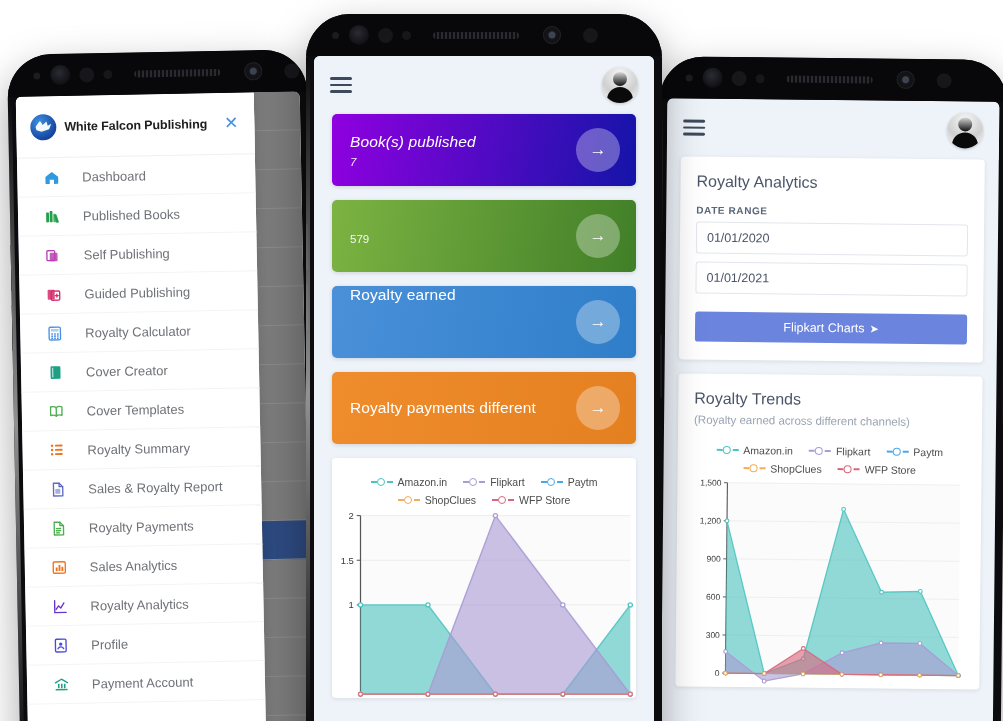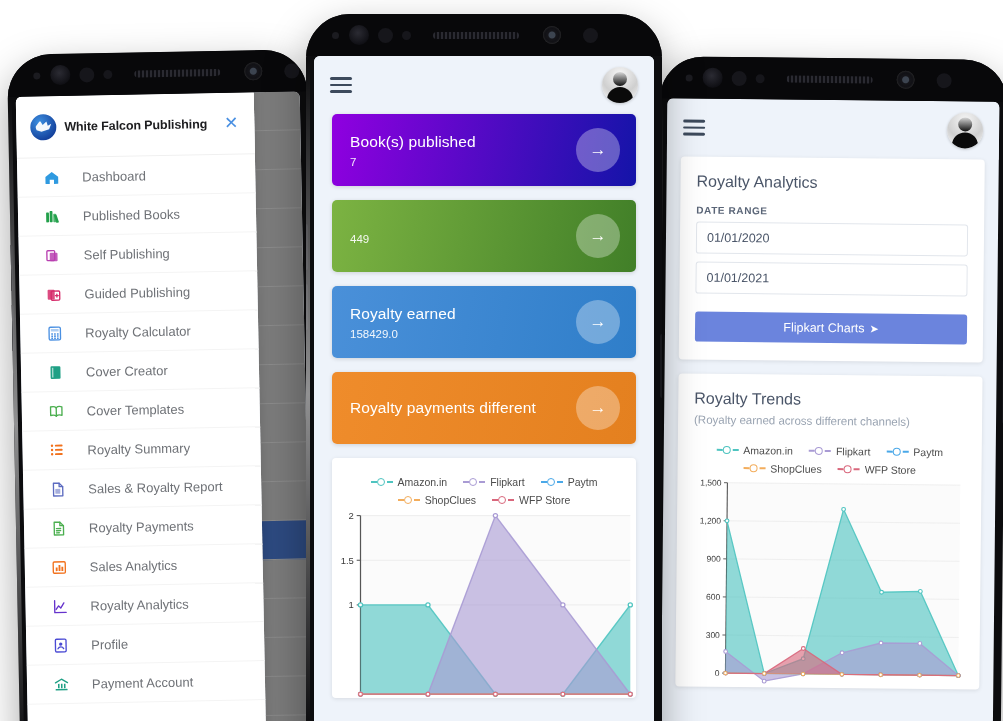--- a/index.html
+++ b/index.html
@@ -496,32 +496,31 @@
       <div class="app-bar">
         <div class="hamb">
             <span></span>
             <span></span>
             <span></span>
           </div>
         <div class="avatar"></div>
       </div>
 
       <div id="stat-cards">
-          <div class="stat-card" style="background: linear-gradient(100deg, rgb(144, 0, 224), rgb(20, 20, 168));">
+          <div class="stat-card" style="background: linear-gradient(100deg, rgb(144, 0, 224), rgb(20, 20, 168)); font-style: italic;">
             <div class="stat-title">Book(s) published</div>
             <div class="stat-value">7</div>
             <div class="stat-arrow">→</div>
           </div>
           <div class="stat-card" style="background: linear-gradient(100deg, rgb(124, 179, 66), rgb(65, 127, 40));">
-            <div class="stat-value">449</div>
+            <div class="stat-value">579</div>
             <div class="stat-arrow">→</div>
           </div>
-          <div class="stat-card" style="background: linear-gradient(100deg, rgb(74, 144, 217), rgb(47, 126, 201));">
+          <div class="stat-card" style="background: linear-gradient(100deg, rgb(74, 144, 217), rgb(47, 126, 201)); justify-content: space-between;">
             <div class="stat-title">Royalty earned</div>
-            <div class="stat-value">158429.0</div>
             <div class="stat-arrow">→</div>
           </div>
           <div class="stat-card" style="background: linear-gradient(100deg, rgb(239, 140, 43), rgb(228, 128, 31));">
             <div class="stat-title">Royalty payments different</div>
             <div class="stat-arrow">→</div>
           </div>
         </div>
 
       <div class="chart-card">
         <div class="legend" id="legend-sales">

